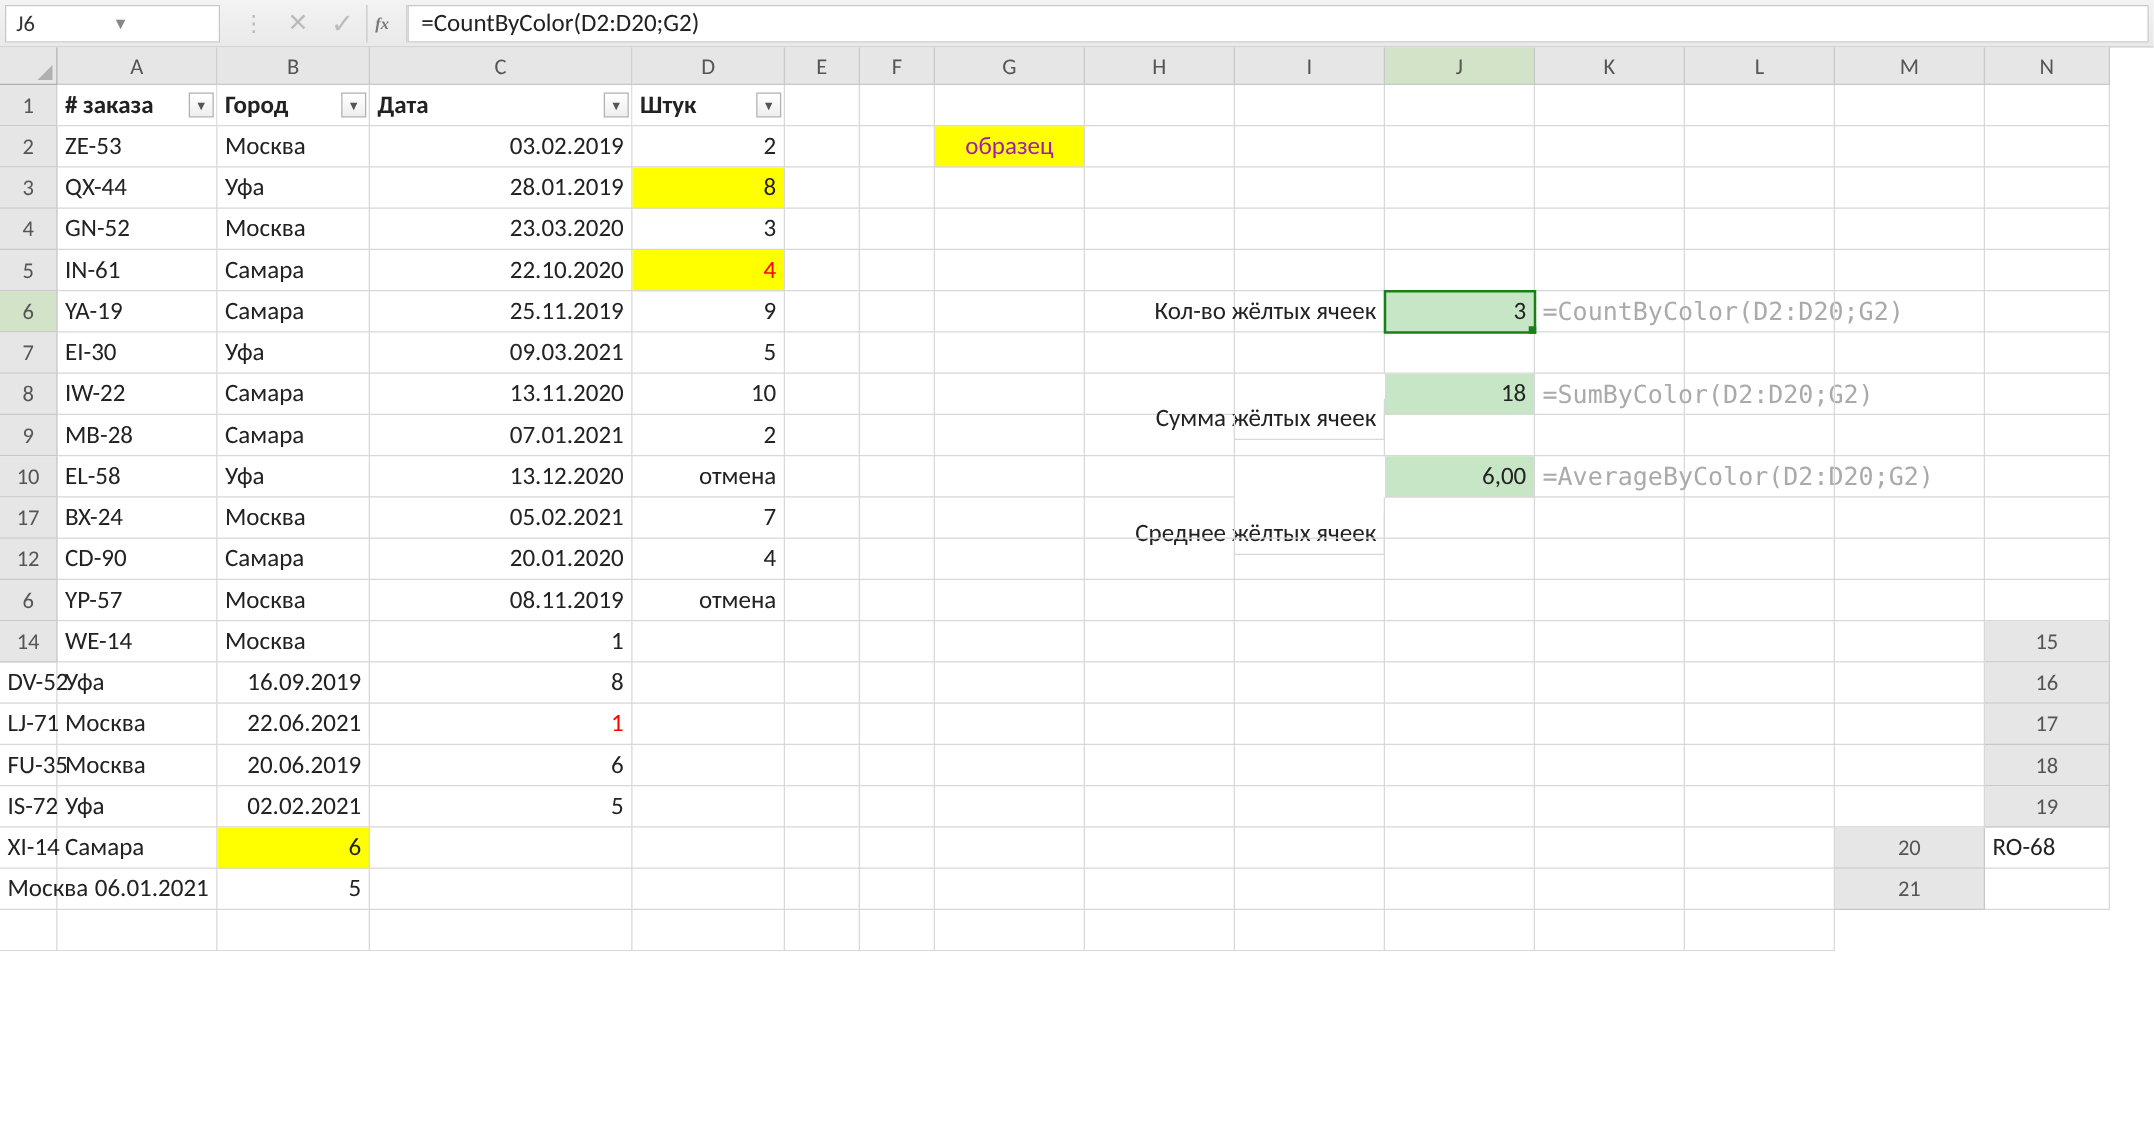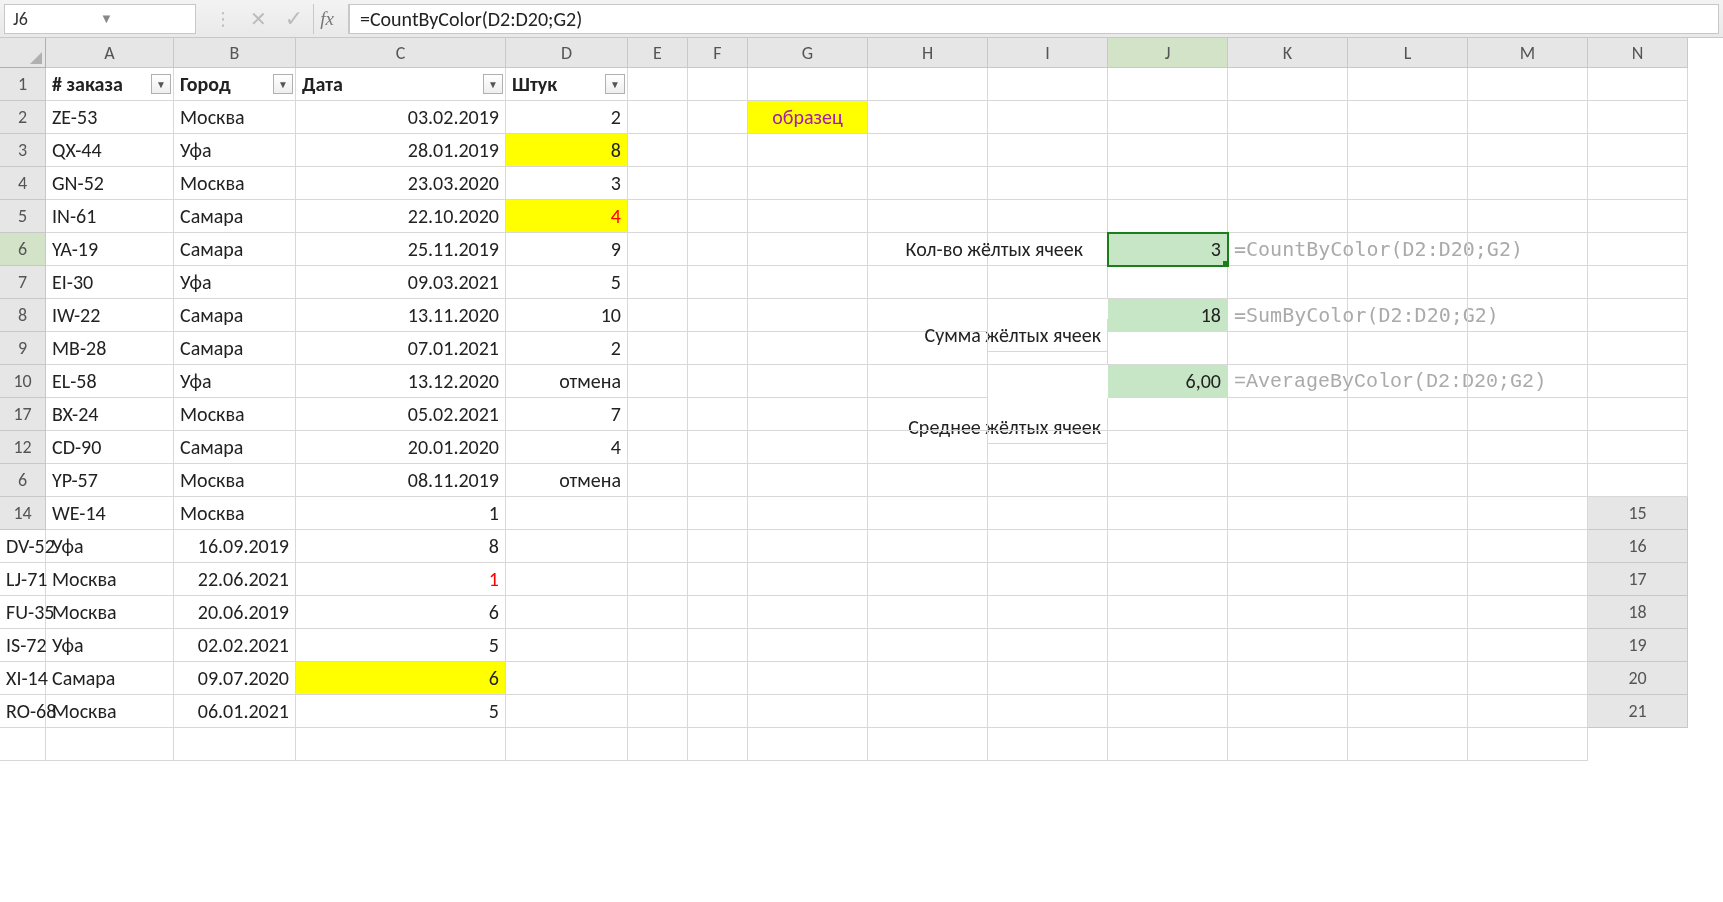--- a/index.html
+++ b/index.html
@@ -14,21 +14,21 @@
 
 .formula-bar {
   display: flex;
   align-items: center;
   height: 38px;
   background: linear-gradient(#f3f3f3, #e9e9e9);
   border-bottom: 1px solid #c8c8c8;
   padding: 0 4px;
 }
 .name-box {
-  width: 192px;
+  width: 172px;
   height: 30px;
   background: #fff;
   border: 1px solid #c8c8c8;
   display: flex;
   align-items: center;
   padding: 0 8px;
   font-size: 18px;
   color: #333;
 }
 .name-box span { flex: 1; }
@@ -45,22 +45,23 @@
   gap: 18px;
   padding: 0 10px;
 }
 .fb-btns .dots { color: #bbb; font-size: 18px; }
 .fb-btns .x { color: #bbb; font-size: 20px; }
 .fb-btns .chk { color: #bbb; font-size: 22px; }
 .fx-label {
   font-style: italic;
   font-family: "Times New Roman", serif;
   color: #777;
-  font-size: 19px;
+  font-size: 13px;
   padding: 0 14px 0 6px;
+  font-weight: bold;
 }
 .fx-divider {
   width: 1px;
   height: 30px;
   background: #c8c8c8;
 }
 .formula-input {
   flex: 1;
   height: 30px;
   background: #fff;
@@ -311,21 +312,21 @@
     <div class="rowhdr row-h row-sel">6</div>
     <div class="cell row-h">YA-19</div>
     <div class="cell row-h">Самара</div>
     <div class="cell row-h right">25.11.2019</div>
     <div class="cell row-h right ">9</div>
     <div class="cell row-h"></div>
     <div class="cell row-h"></div>
     <div class="cell row-h"></div>
     <div class="cell row-h"></div>
     <div class="cell row-h right" style="justify-content: flex-end; position: relative;">
-      <span style="position: absolute; right: 24px; white-space: nowrap;">Кол-во жёлтых ячеек</span>
+      <span style="position: absolute; right: 6px; white-space: nowrap;">Кол-во жёлтых ячеек</span>
     </div>
     <div class="cell row-h right green active">3</div>
     <div class="cell row-h formula-note" style="overflow: visible;">
       <span style="white-space: nowrap;">=CountByColor(D2:D20;G2)</span>
     </div>
     <div class="cell row-h"></div>
     <div class="cell row-h"></div>
     <div class="cell row-h"></div>
     <div class="rowhdr row-h">7</div>
     <div class="cell row-h">EI-30</div>
@@ -382,21 +383,21 @@
     <div class="cell row-h right">13.12.2020</div>
     <div class="cell row-h right ">отмена</div>
     <div class="cell row-h"></div>
     <div class="cell row-h"></div>
     <div class="cell row-h"></div>
     <div class="cell row-h"></div>
     <div class="cell row-h right" style="justify-content: flex-end; position: relative; margin-top: 46px;">
       <span style="position: absolute; right: 6px; white-space: nowrap;">Среднее жёлтых ячеек</span>
     </div>
     <div class="cell row-h right green">6,00</div>
-    <div class="cell row-h formula-note" style="overflow: visible; font-family: Liberation Mono, monospace;">
+    <div class="cell row-h formula-note" style="overflow: visible;">
       <span style="white-space: nowrap;">=AverageByColor(D2:D20;G2)</span>
     </div>
     <div class="cell row-h"></div>
     <div class="cell row-h"></div>
     <div class="cell row-h"></div>
     <div class="rowhdr row-h">17</div>
     <div class="cell row-h">BX-24</div>
     <div class="cell row-h">Москва</div>
     <div class="cell row-h right">05.02.2021</div>
     <div class="cell row-h right ">7</div>
@@ -510,21 +511,20 @@
     <div class="cell row-h"></div>
     <div class="cell row-h"></div>
     <div class="cell row-h"></div>
     <div class="cell row-h"></div>
     <div class="cell row-h"></div>
     <div class="cell row-h"></div>
     <div class="cell row-h"></div>
     <div class="rowhdr row-h">19</div>
     <div class="cell row-h">XI-14</div>
     <div class="cell row-h">Самара</div>
-    <div class="cell row-h right">09.07.2020</div>
     <div class="cell row-h right yellow">6</div>
     <div class="cell row-h"></div>
     <div class="cell row-h"></div>
     <div class="cell row-h"></div>
     <div class="cell row-h"></div>
     <div class="cell row-h"></div>
     <div class="cell row-h"></div>
     <div class="cell row-h"></div>
     <div class="cell row-h"></div>
     <div class="cell row-h"></div>

